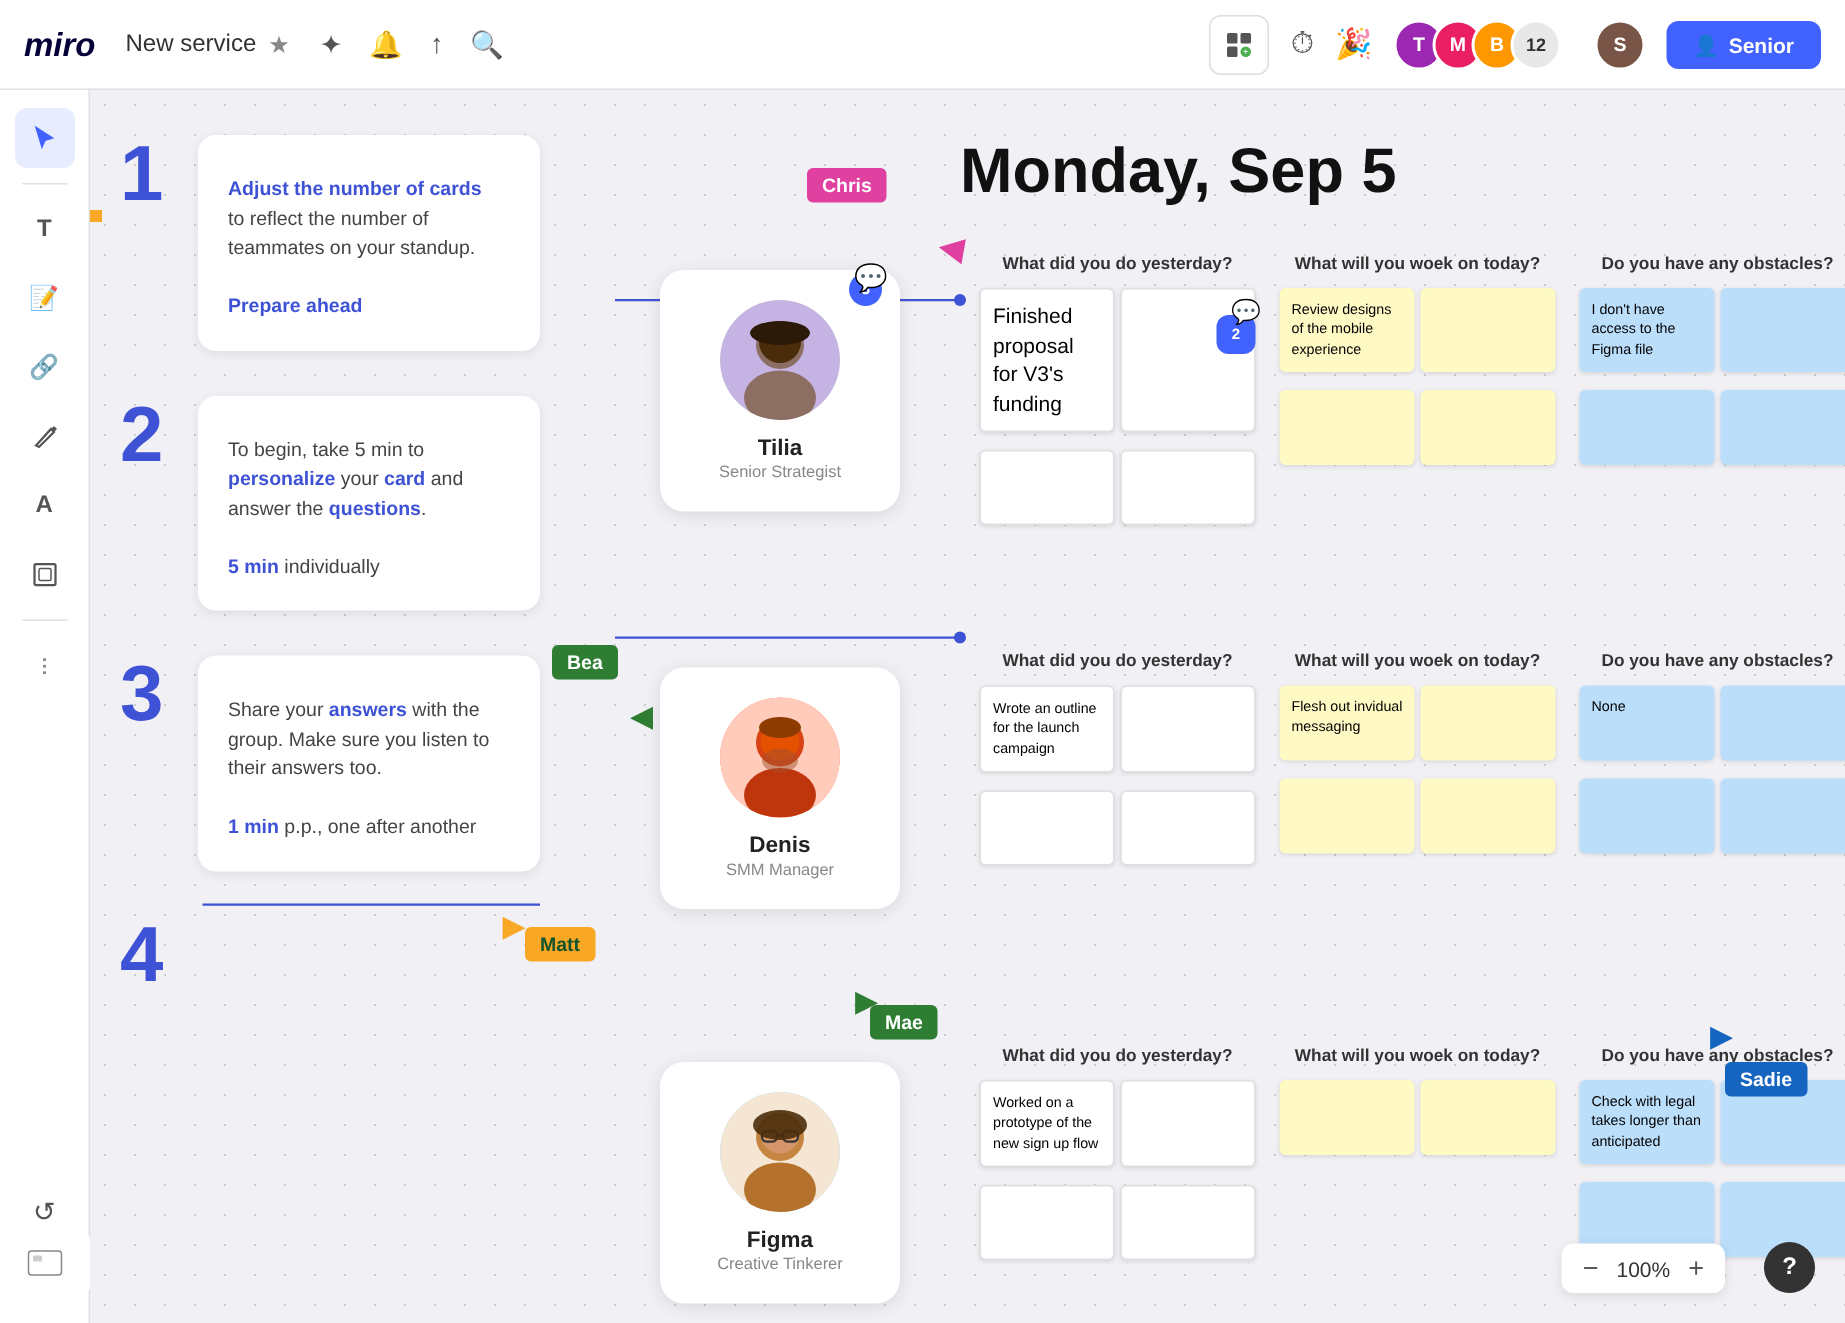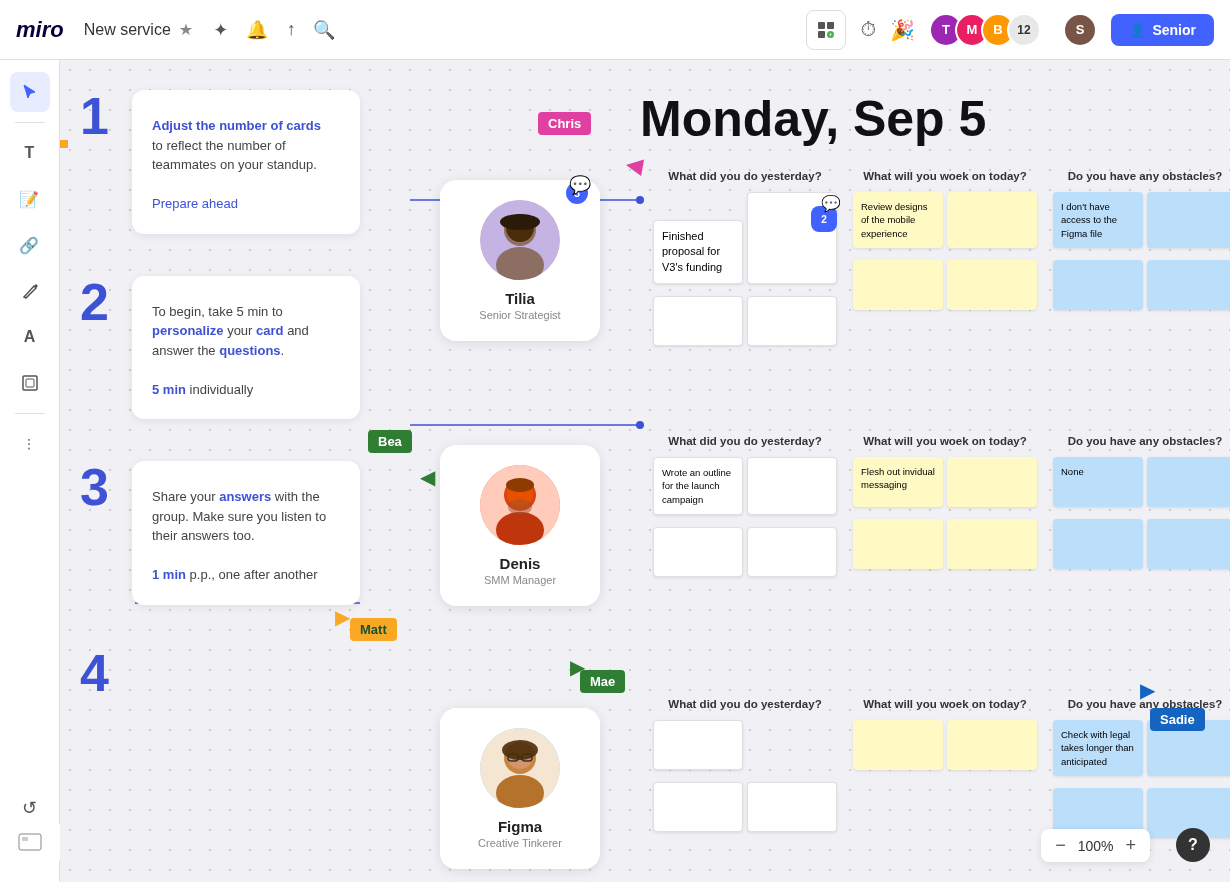--- a/index.html
+++ b/index.html
@@ -197,42 +197,42 @@
       color: #444;
       line-height: 1.5;
       padding-top: 6px;
     }
     .step-text strong {
       color: #3d52d5;
       font-weight: 700;
     }
     .step-text .highlight {
       color: #3d52d5;
-      font-weight: 400;
+      font-weight: 700;
     }
     .step-time {
       color: #3d52d5;
       font-weight: 700;
     }
 
     
     .step-card {
       background: white;
       border-radius: 12px;
       padding: 20px;
       box-shadow: 0 2px 8px rgba(0,0,0,0.08);
-      margin-bottom: 12px;
+      margin-bottom: 0;
     }
 
     
     .date-title {
       position: absolute;
       top: 30px;
       left: 580px;
-      font-size: 50px;
+      font-size: 42px;
       font-weight: 900;
       color: #111;
       white-space: nowrap;
       z-index: 5;
     }
 
     
     .person-card {
       position: absolute;
       background: white;
@@ -524,21 +524,21 @@
     </div>
     <div class="person-name">Tilia</div>
     <div class="person-role">Senior Strategist</div>
   </div>
 
   <div style="position:absolute; top:110px; left:585px; display:flex; gap:0;">
 
     <div style="width:200px; padding:0 8px;">
       <div style="font-size:11.5px; font-weight:600; color:#333; margin-bottom:10px; text-align:center;">What did you do yesterday?</div>
       <div style="display:flex; gap:4px; margin-bottom:6px;">
-        <div class="sticky-note sticky-white" style="font-size:11px;margin-top:28px;">Finished proposal for V3's funding</div>
+        <div class="sticky-note sticky-white" style="font-size:14px;">Finished proposal for V3's funding</div>
         <div class="sticky-note sticky-white"></div>
       </div>
       <div style="display:flex; gap:4px;">
         <div class="sticky-note sticky-white"></div>
         <div class="sticky-note sticky-white"></div>
       </div>
 
       <div style="position:relative; margin-top:4px;">
         <div style="position:absolute; top:-150px; right:0; background:#4262ff; color:white; border-radius:8px; width:26px; height:26px; display:flex; align-items:center; justify-content:center; font-size:10px; font-weight:bold;">2</div>
         <div style="position:absolute; top:-162px; right:-4px; font-size:16px;">💬</div>
@@ -641,20 +641,21 @@
     </div>
     <div class="person-name">Figma</div>
     <div class="person-role">Creative Tinkerer</div>
   </div>
 
   <div style="position:absolute; top:638px; left:585px; display:flex; gap:0;">
 
     <div style="width:200px; padding:0 8px;">
       <div style="font-size:11.5px; font-weight:600; color:#333; margin-bottom:10px; text-align:center;">What did you do yesterday?</div>
       <div style="display:flex; gap:4px; margin-bottom:6px;">
+        <div class="sticky-note sticky-white" style="font-size:9.5px;">Worked on a prototype of the new sign up flow</div>
         <div class="sticky-note sticky-white"></div>
       </div>
       <div style="display:flex; gap:4px;">
         <div class="sticky-note sticky-white"></div>
         <div class="sticky-note sticky-white"></div>
       </div>
     </div>
 
     <div style="width:200px; padding:0 8px;">
       <div style="font-size:11.5px; font-weight:600; color:#333; margin-bottom:10px; text-align:center;">What will you woek on today?</div>

